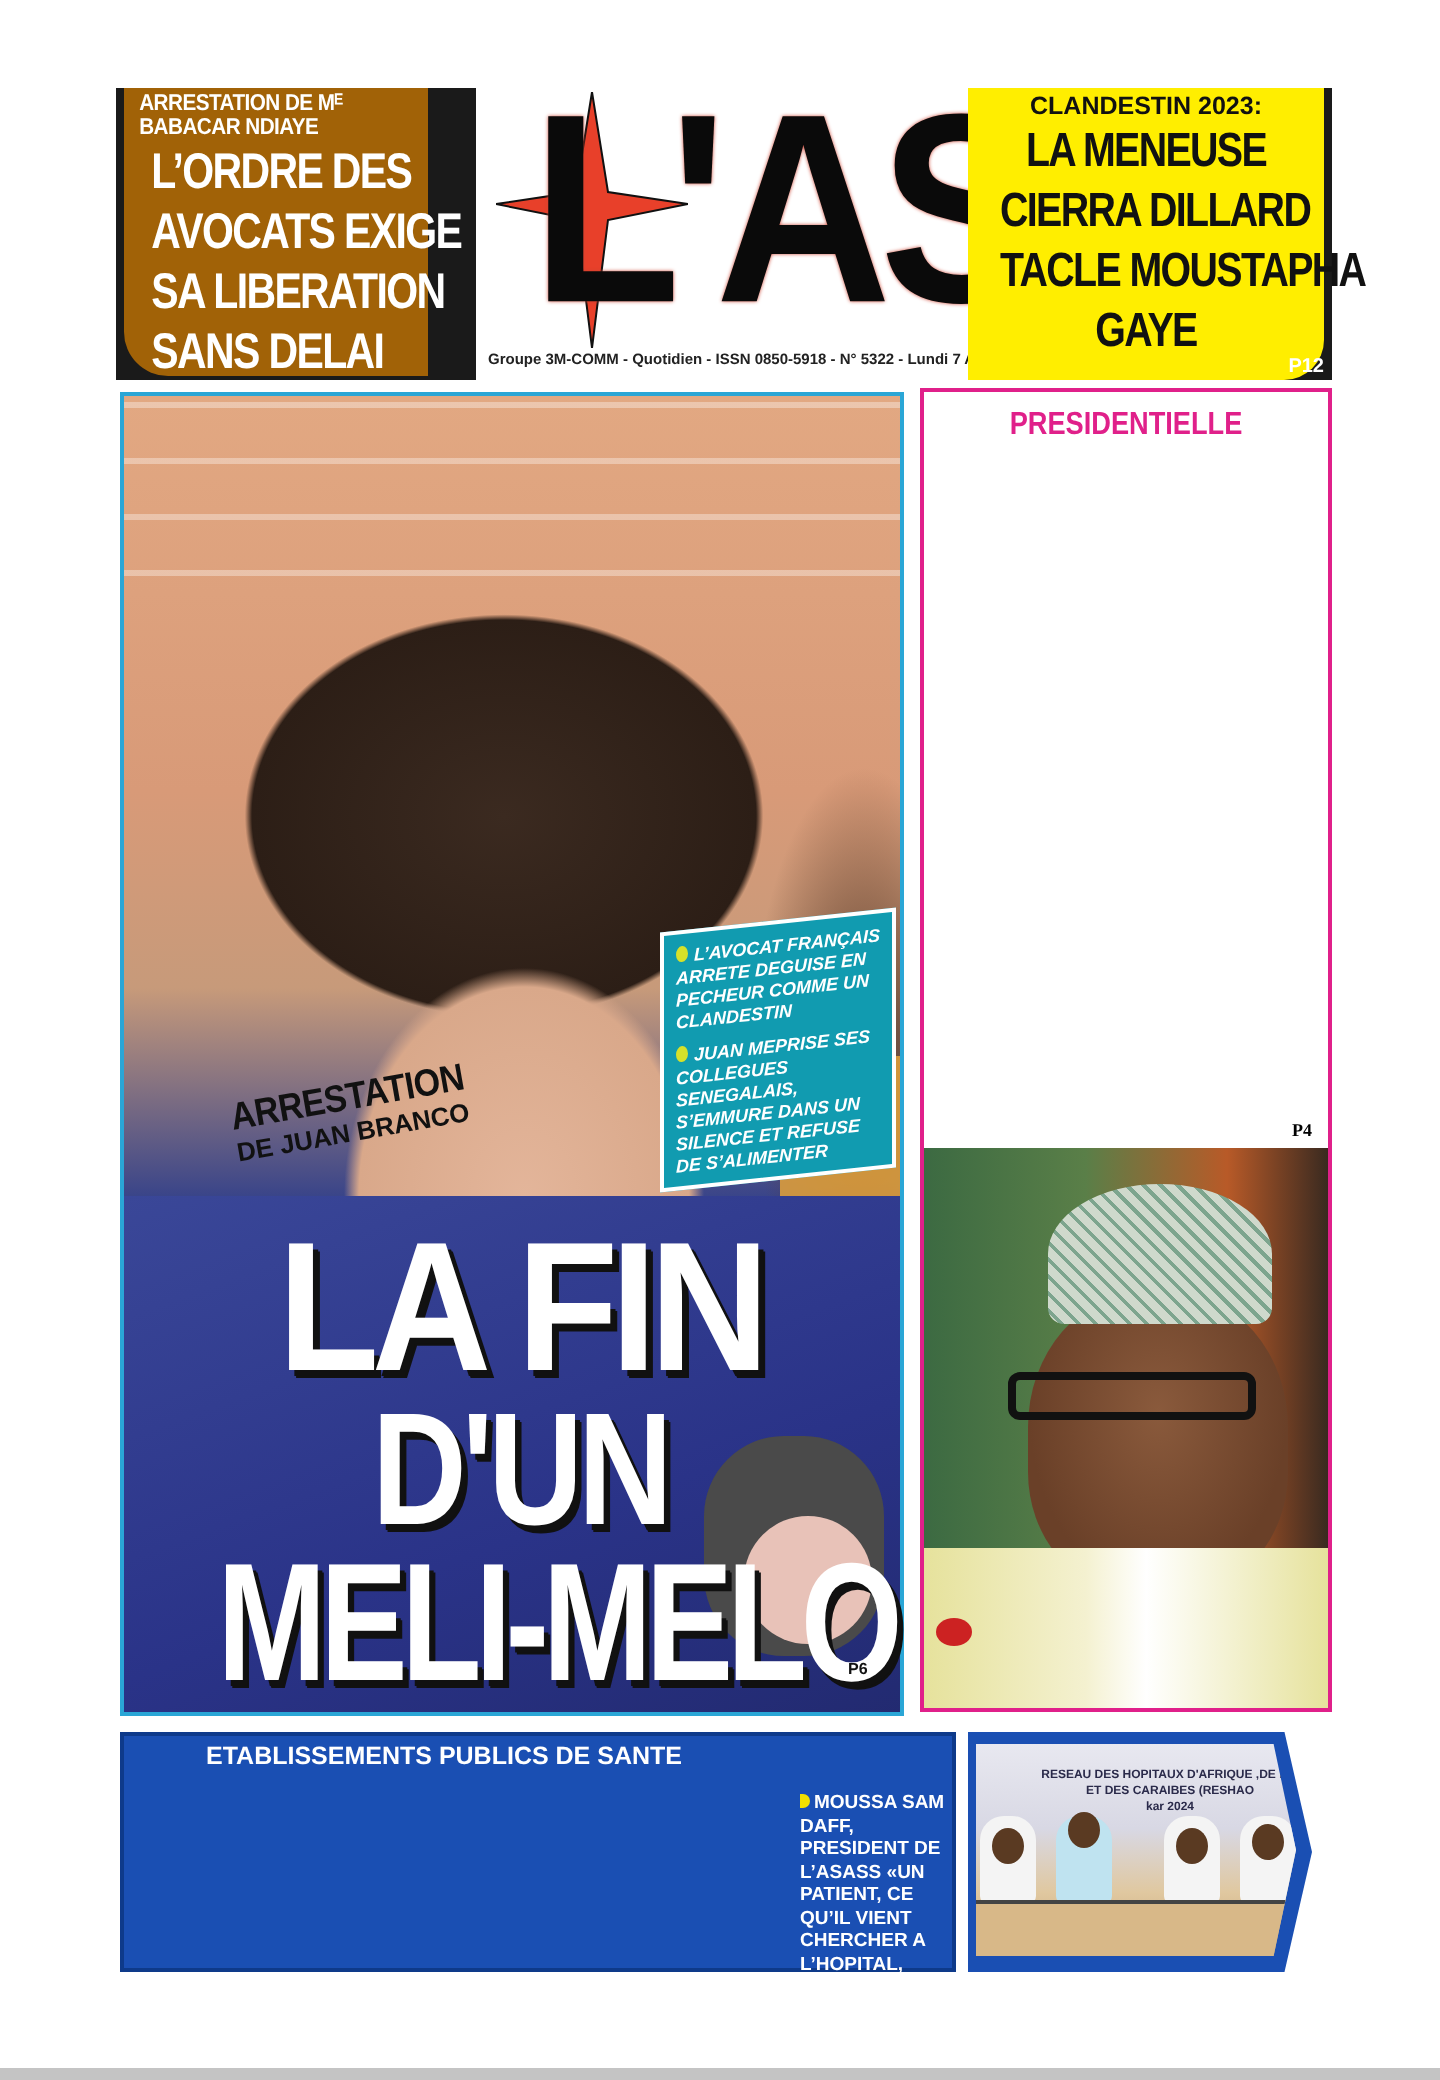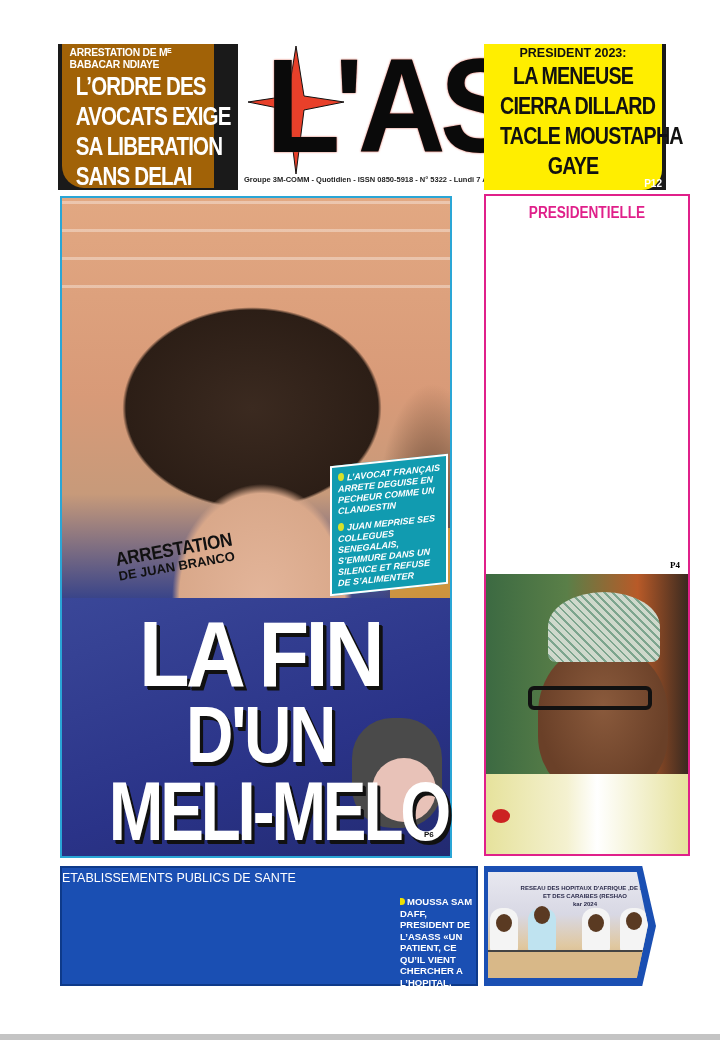--- a/index.html
+++ b/index.html
@@ -61,21 +61,21 @@
   .arrest-k2 { font-size: 13px; display: block; margin-top: -2px; }
 
   .big-head { position: absolute; left: 66px; top: 610px; width: 388px; color: #fff; font-weight: 900; text-align: center;
     text-shadow: 3px 3px 0 #111, 4px 4px 0 #111; }
   .big-l1 { font-size: 92px; line-height: 88px; letter-spacing: -4px; transform: scaleX(0.9); white-space: nowrap; }
   .big-l2 { font-size: 80px; line-height: 74px; letter-spacing: -3px; transform: scaleX(0.82); white-space: nowrap; }
   .big-l3 { font-size: 84px; line-height: 78px; letter-spacing: -4px; transform: scaleX(0.78); white-space: nowrap; }
   .big-page { position: absolute; left: 424px; top: 830px; font-size: 8px; font-weight: bold; color: #111; }
 
   
-  .right-col { position: absolute; left: 484px; top: 194px; width: 206px; height: 662px; border: 2px solid #e0208a; background: #fff; }
+  .right-col { position: absolute; left: 460px; top: 194px; width: 206px; height: 662px; border: 2px solid #e0208a; background: #fff; }
   .pres-kicker { position: absolute; left: 0; top: 8px; width: 100%; text-align: center; color: #e0208a; font-size: 16px; font-weight: bold;
     transform: scaleX(0.85); }
   .pres-title { position: absolute; left: 0; top: 26px; width: 100%; text-align: center; color: #12a6e6; font-weight: 900; }
   .pres-l1 { font-size: 72px; line-height: 64px; transform: scaleX(0.75); letter-spacing: -2px; }
   .pres-l2 { font-size: 96px; line-height: 96px; transform: scaleX(0.56); letter-spacing: -3px; white-space: nowrap; margin-left: -40px; margin-right: -40px; }
   .pres-l3 { font-size: 110px; line-height: 112px; transform: scaleX(0.56); letter-spacing: -3px; white-space: nowrap; margin-left: -40px; margin-right: -40px; }
   .quote-box { position: absolute; left: 6px; top: 330px; width: 194px; font-size: 10.5px; font-weight: bold; color: #111; line-height: 13px; }
   .quote-bullet { display: inline-block; width: 6px; height: 9px; background: #e0208a; border-radius: 0 5px 5px 0; margin-right: 3px; vertical-align: -1px; }
   .quote-page { position: absolute; right: 8px; top: 364px; font-size: 9px; font-weight: bold; font-family: "Liberation Serif", serif; }
   .niass-photo { position: absolute; left: 0; top: 378px; width: 202px; height: 280px; overflow: hidden;
@@ -85,21 +85,21 @@
   .niass-face { position: absolute; left: 52px; top: 72px; width: 130px; height: 150px; border-radius: 45% 45% 40% 40%;
     background: radial-gradient(ellipse at 50% 40%, #8a5a3c 0%, #6a4028 70%); }
   .niass-glasses { position: absolute; left: 42px; top: 112px; width: 124px; height: 24px; border: 4px solid #111; border-radius: 6px; }
   .niass-robe { position: absolute; left: 0; top: 200px; width: 202px; height: 80px;
     background: linear-gradient(90deg, #e6e29c 0%, #f4f1d0 40%, #fff 55%, #e6e29c 100%); }
   .niass-mic { position: absolute; left: 6px; top: 235px; width: 18px; height: 14px; border-radius: 50%; background: #c22; }
 
   
   .bottom-banner { position: absolute; left: 60px; top: 866px; width: 418px; height: 120px; background: #1a4fb3;
     border: 2px solid #0e3a8a; }
-  .bb-kicker { position: absolute; left: 0; top: 3px; width: 320px; text-align: left; color: #fff; font-size: 12.5px; font-weight: normal; }
+  .bb-kicker { position: absolute; left: 0; top: 3px; width: 320px; text-align: center; color: #fff; font-size: 12.5px; font-weight: bold; }
   .bb-title { position: absolute; left: 2px; top: 20px; width: 330px; color: #fff200; font-weight: 900; text-align: center; }
   .bb-l1 { font-size: 46px; line-height: 46px; transform: scaleX(0.74); letter-spacing: -1px; white-space: nowrap; margin: 0 -60px; }
   .bb-l2 { font-size: 46px; line-height: 48px; transform: scaleX(0.74); letter-spacing: -1px; white-space: nowrap; margin: 0 -60px; }
   .bb-quote { position: absolute; left: 338px; top: 28px; width: 80px; color: #fff; font-size: 9.5px; font-weight: bold; line-height: 11.5px; }
   .bb-dot { display: inline-block; width: 5px; height: 7px; background: #f0e000; border-radius: 0 4px 4px 0; margin-right: 2px; }
   .bb-page { font-family: "Liberation Serif", serif; margin-left: 10px; }
 
   
   .bottom-photo { position: absolute; left: 484px; top: 866px; width: 172px; height: 120px; background: #1a4fb3;
     clip-path: polygon(0 0, 92% 0, 100% 50%, 92% 100%, 0 100%); }
@@ -129,21 +129,21 @@
 <div class="logo-wrap">
   <svg class="logo-star" viewBox="0 0 96 128">
     <path d="M48 0 L56 50 L96 56 L56 64 L48 128 L40 64 L0 56 L40 50 Z" fill="#e8402a" stroke="#111" stroke-width="1"></path>
   </svg>
   <div class="logo-text">L'AS</div>
 </div>
 <div class="masthead-info">Groupe 3M-COMM - Quotidien - ISSN 0850-5918 - N° 5322 - Lundi 7  Août 2023</div>
 
 <div class="tr-box">
   <div class="tr-inner">
-    <div class="tr-kicker">PRESIDENT 2023:</div>
+    <div class="tr-kicker">CLANDESTIN 2023:</div>
     <div class="tr-title">LA MENEUSE</div>
     <div class="tr-title">CIERRA DILLARD</div>
     <div class="tr-title">TACLE MOUSTAPHA</div>
     <div class="tr-title">GAYE</div>
   </div>
   <div class="tr-page">P12</div>
 </div>
 
 <div class="main-photo">
   <div class="photo-bricks"></div>

